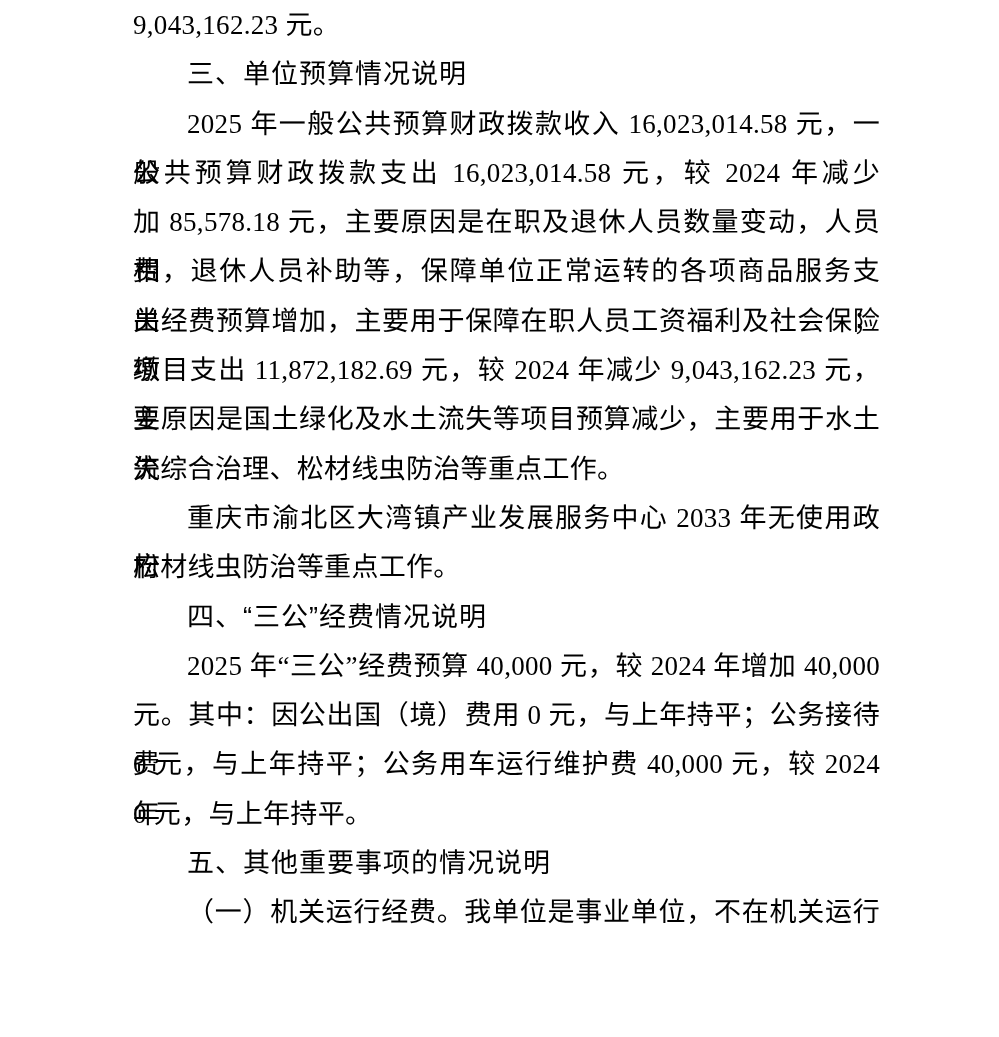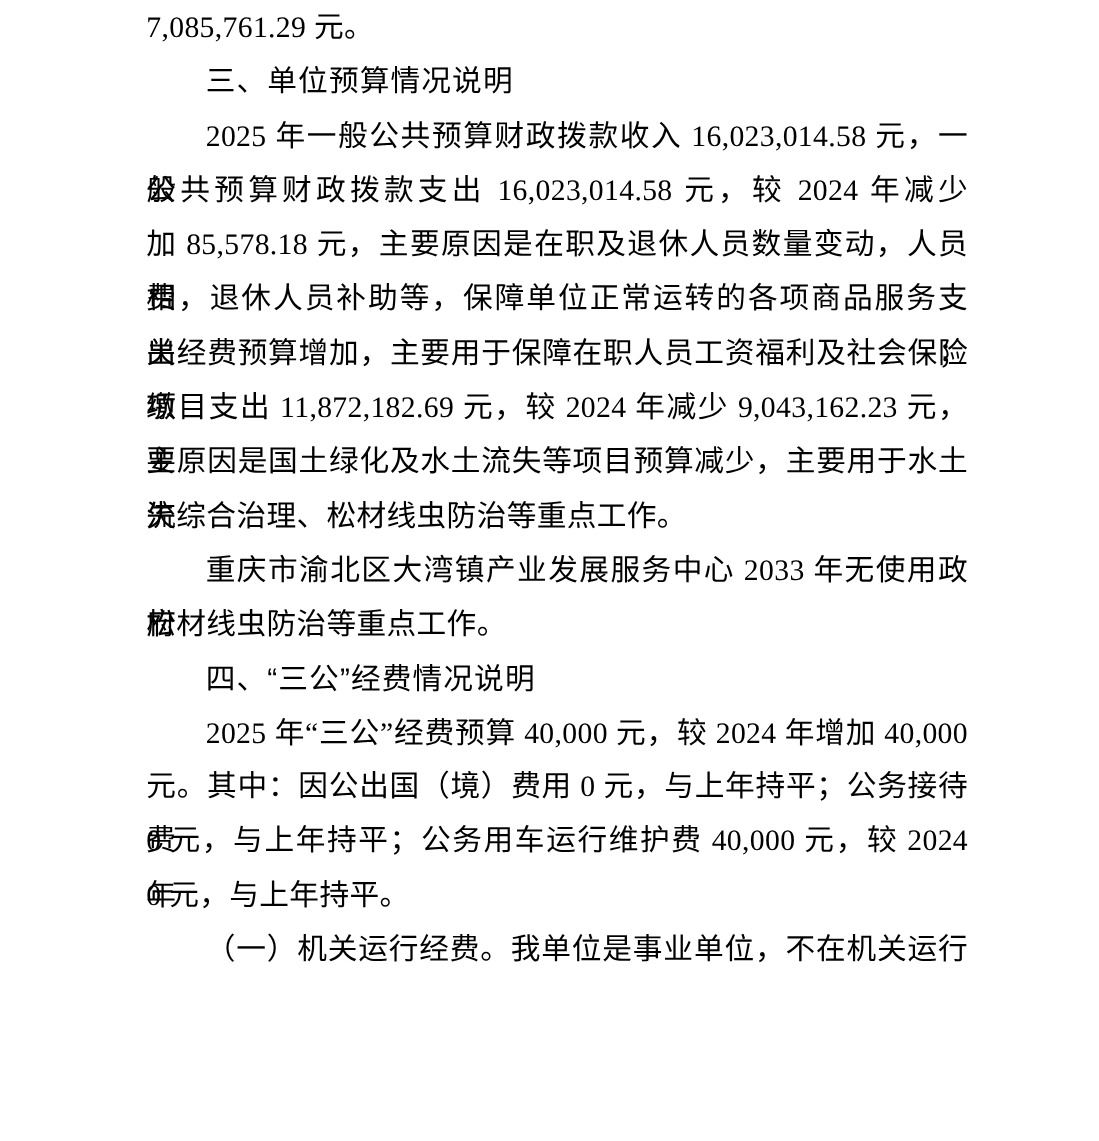--- a/index.html
+++ b/index.html
@@ -39,31 +39,32 @@
   .heading {
     font-family: "Liberation Sans", "DejaVu Sans", sans-serif;
     font-weight: 400;
     letter-spacing: 1px;
   }
 </style>
 </head>
 <body>
 
 <div class="page">
-  <div class="line">7,085,761.29 元。</div>
+  <div class="line">9,043,162.23 元。</div>
   <div class="line heading indent">三、单位预算情况说明</div>
   <div class="line j indent">2025 年一般公共预算财政拨款收入 16,023,014.58 元，一般</div>
   <div class="line j">公共预算财政拨款支出 16,023,014.58 元，较 2024 年减少</div>
   <div class="line j">加 85,578.18 元，主要原因是在职及退休人员数量变动，人员相</div>
   <div class="line j">费，退休人员补助等，保障单位正常运转的各项商品服务支出；</div>
   <div class="line j">关经费预算增加，主要用于保障在职人员工资福利及社会保险缴</div>
   <div class="line j">项目支出 11,872,182.69 元，较 2024 年减少 9,043,162.23 元，主</div>
   <div class="line j">要原因是国土绿化及水土流失等项目预算减少，主要用于水土流</div>
   <div class="line">失综合治理、松材线虫防治等重点工作。</div>
   <div class="line j indent">重庆市渝北区大湾镇产业发展服务中心 2033 年无使用政府</div>
   <div class="line">松材线虫防治等重点工作。</div>
   <div class="line heading indent">四、“三公”经费情况说明</div>
   <div class="line j indent">2025 年“三公”经费预算 40,000 元，较 2024 年增加 40,000</div>
   <div class="line j">元。其中：因公出国（境）费用 0 元，与上年持平；公务接待费</div>
   <div class="line j">0 元，与上年持平；公务用车运行维护费 40,000 元，较 2024 年</div>
   <div class="line">0 元，与上年持平。</div>
+  <div class="line heading indent">五、其他重要事项的情况说明</div>
   <div class="line j indent">（一）机关运行经费。我单位是事业单位，不在机关运行</div>
 </div>
 
 </body></html>

